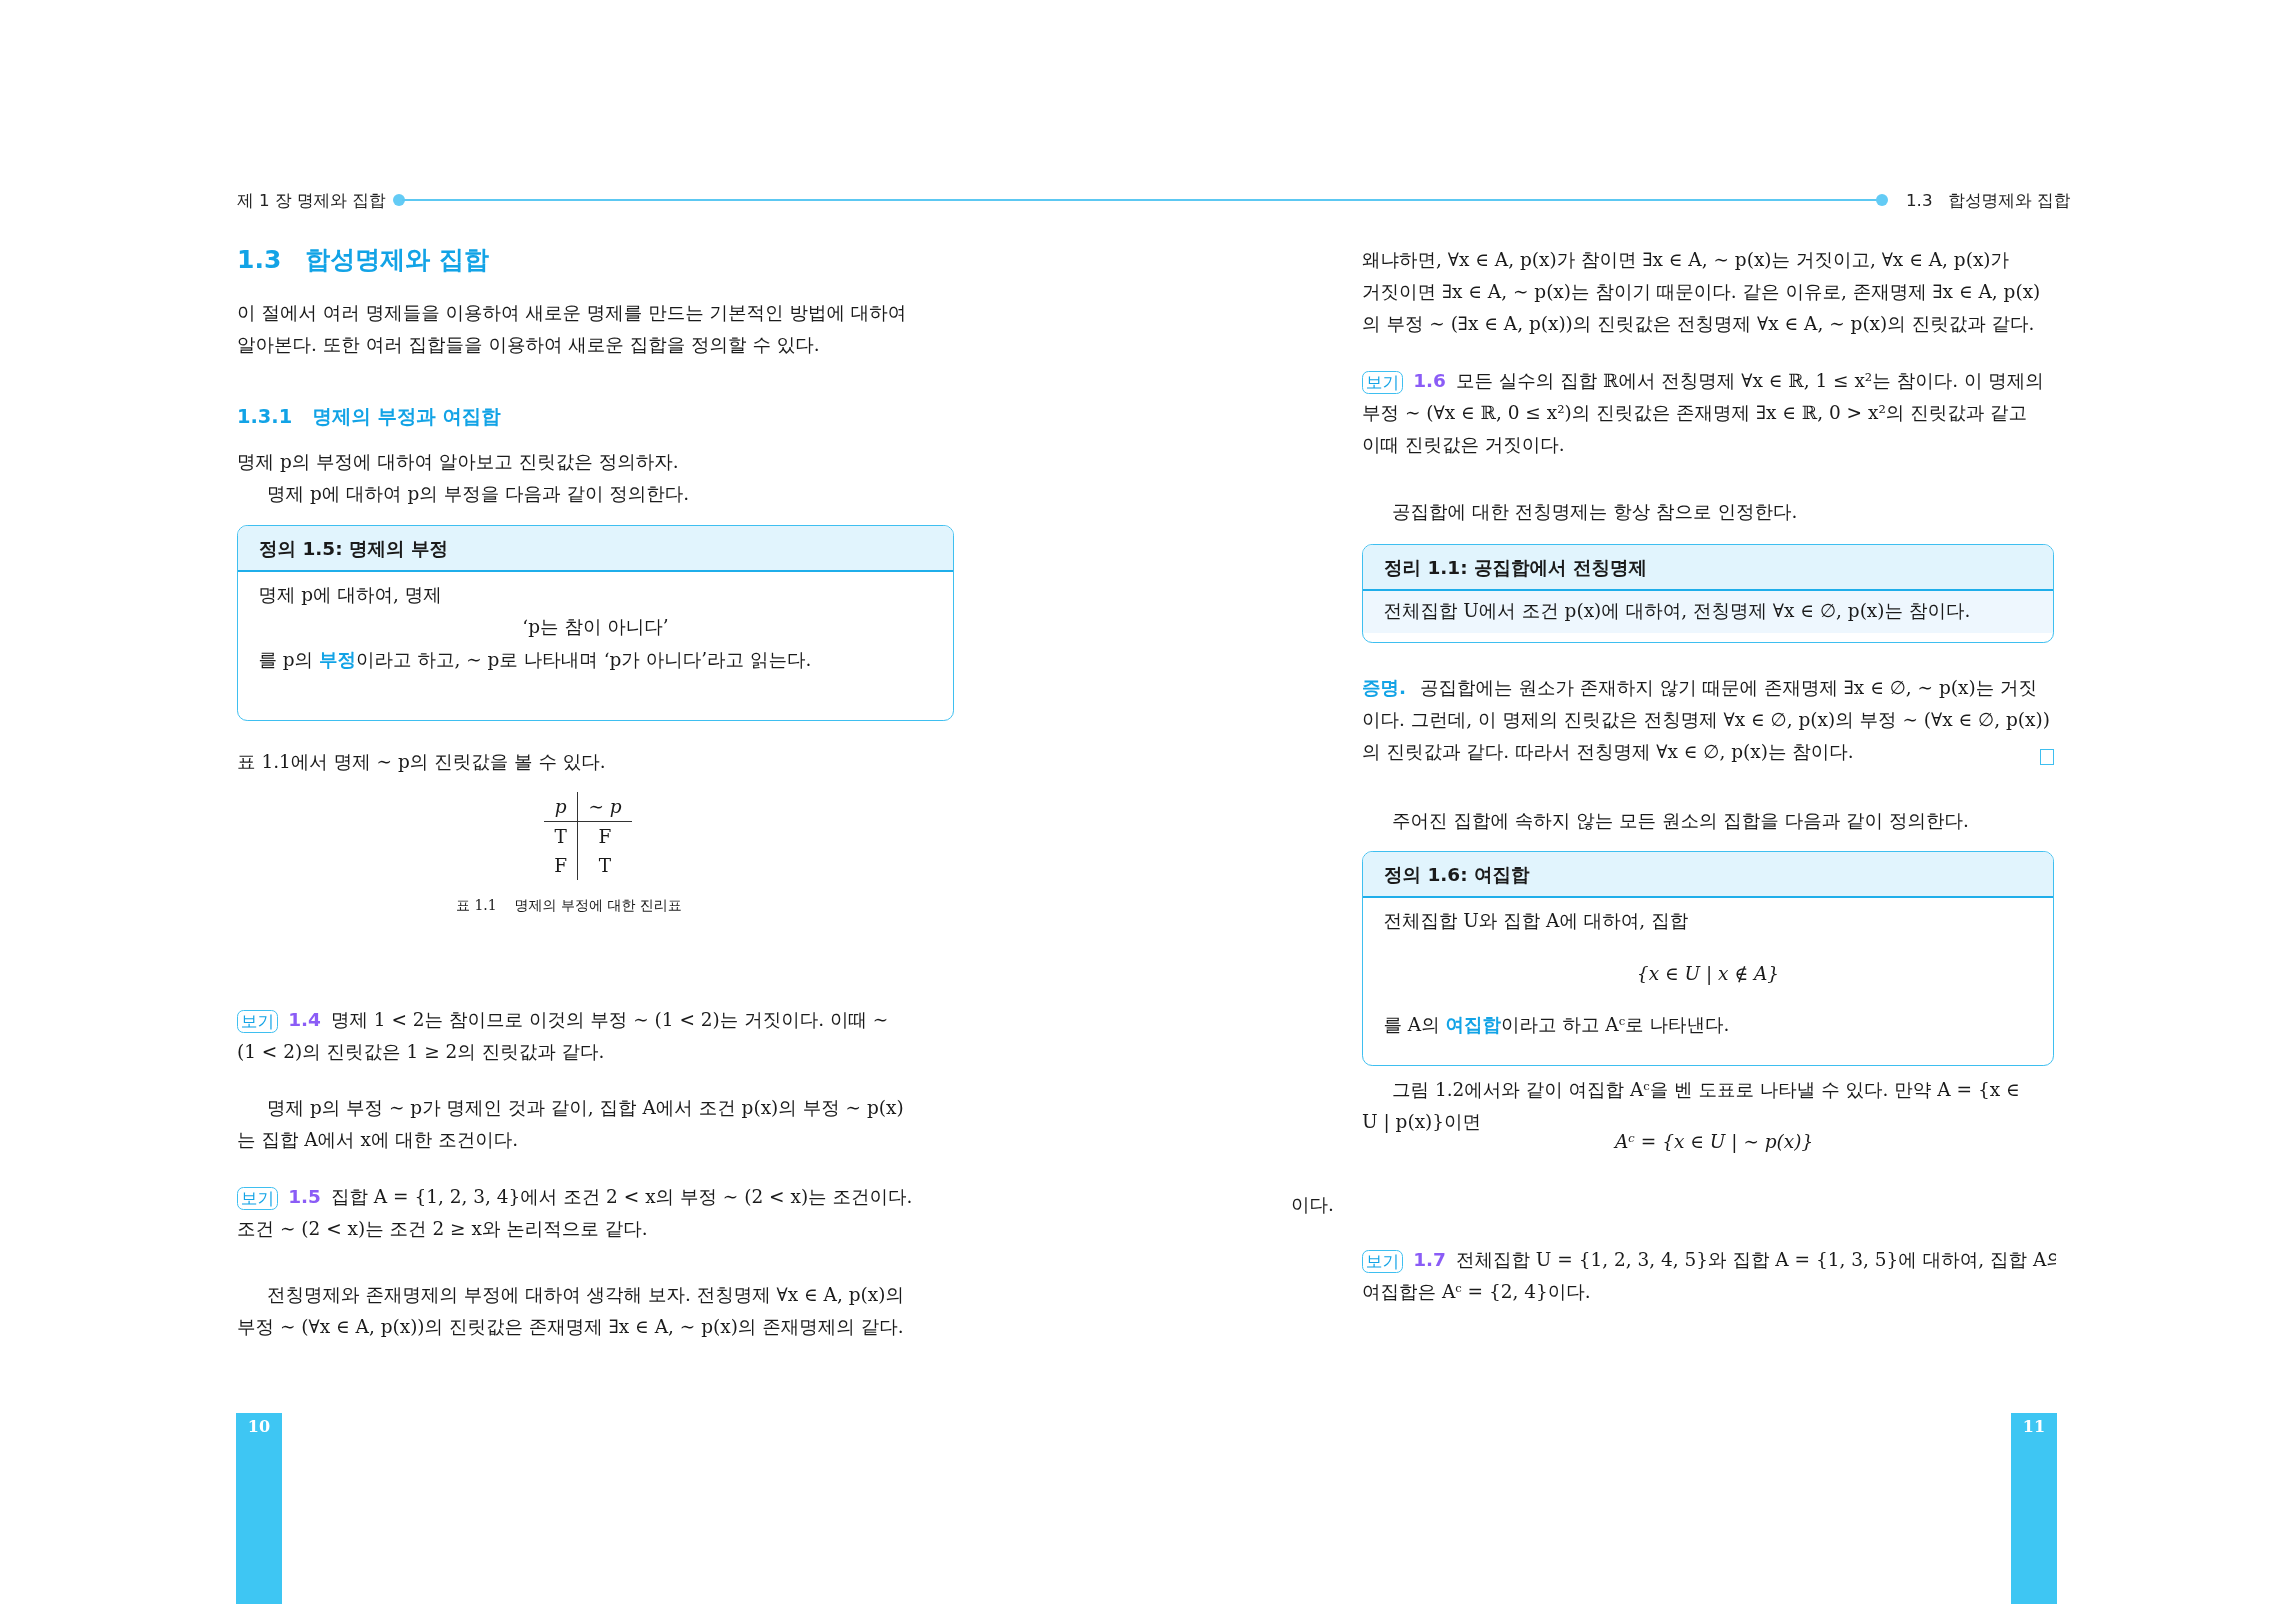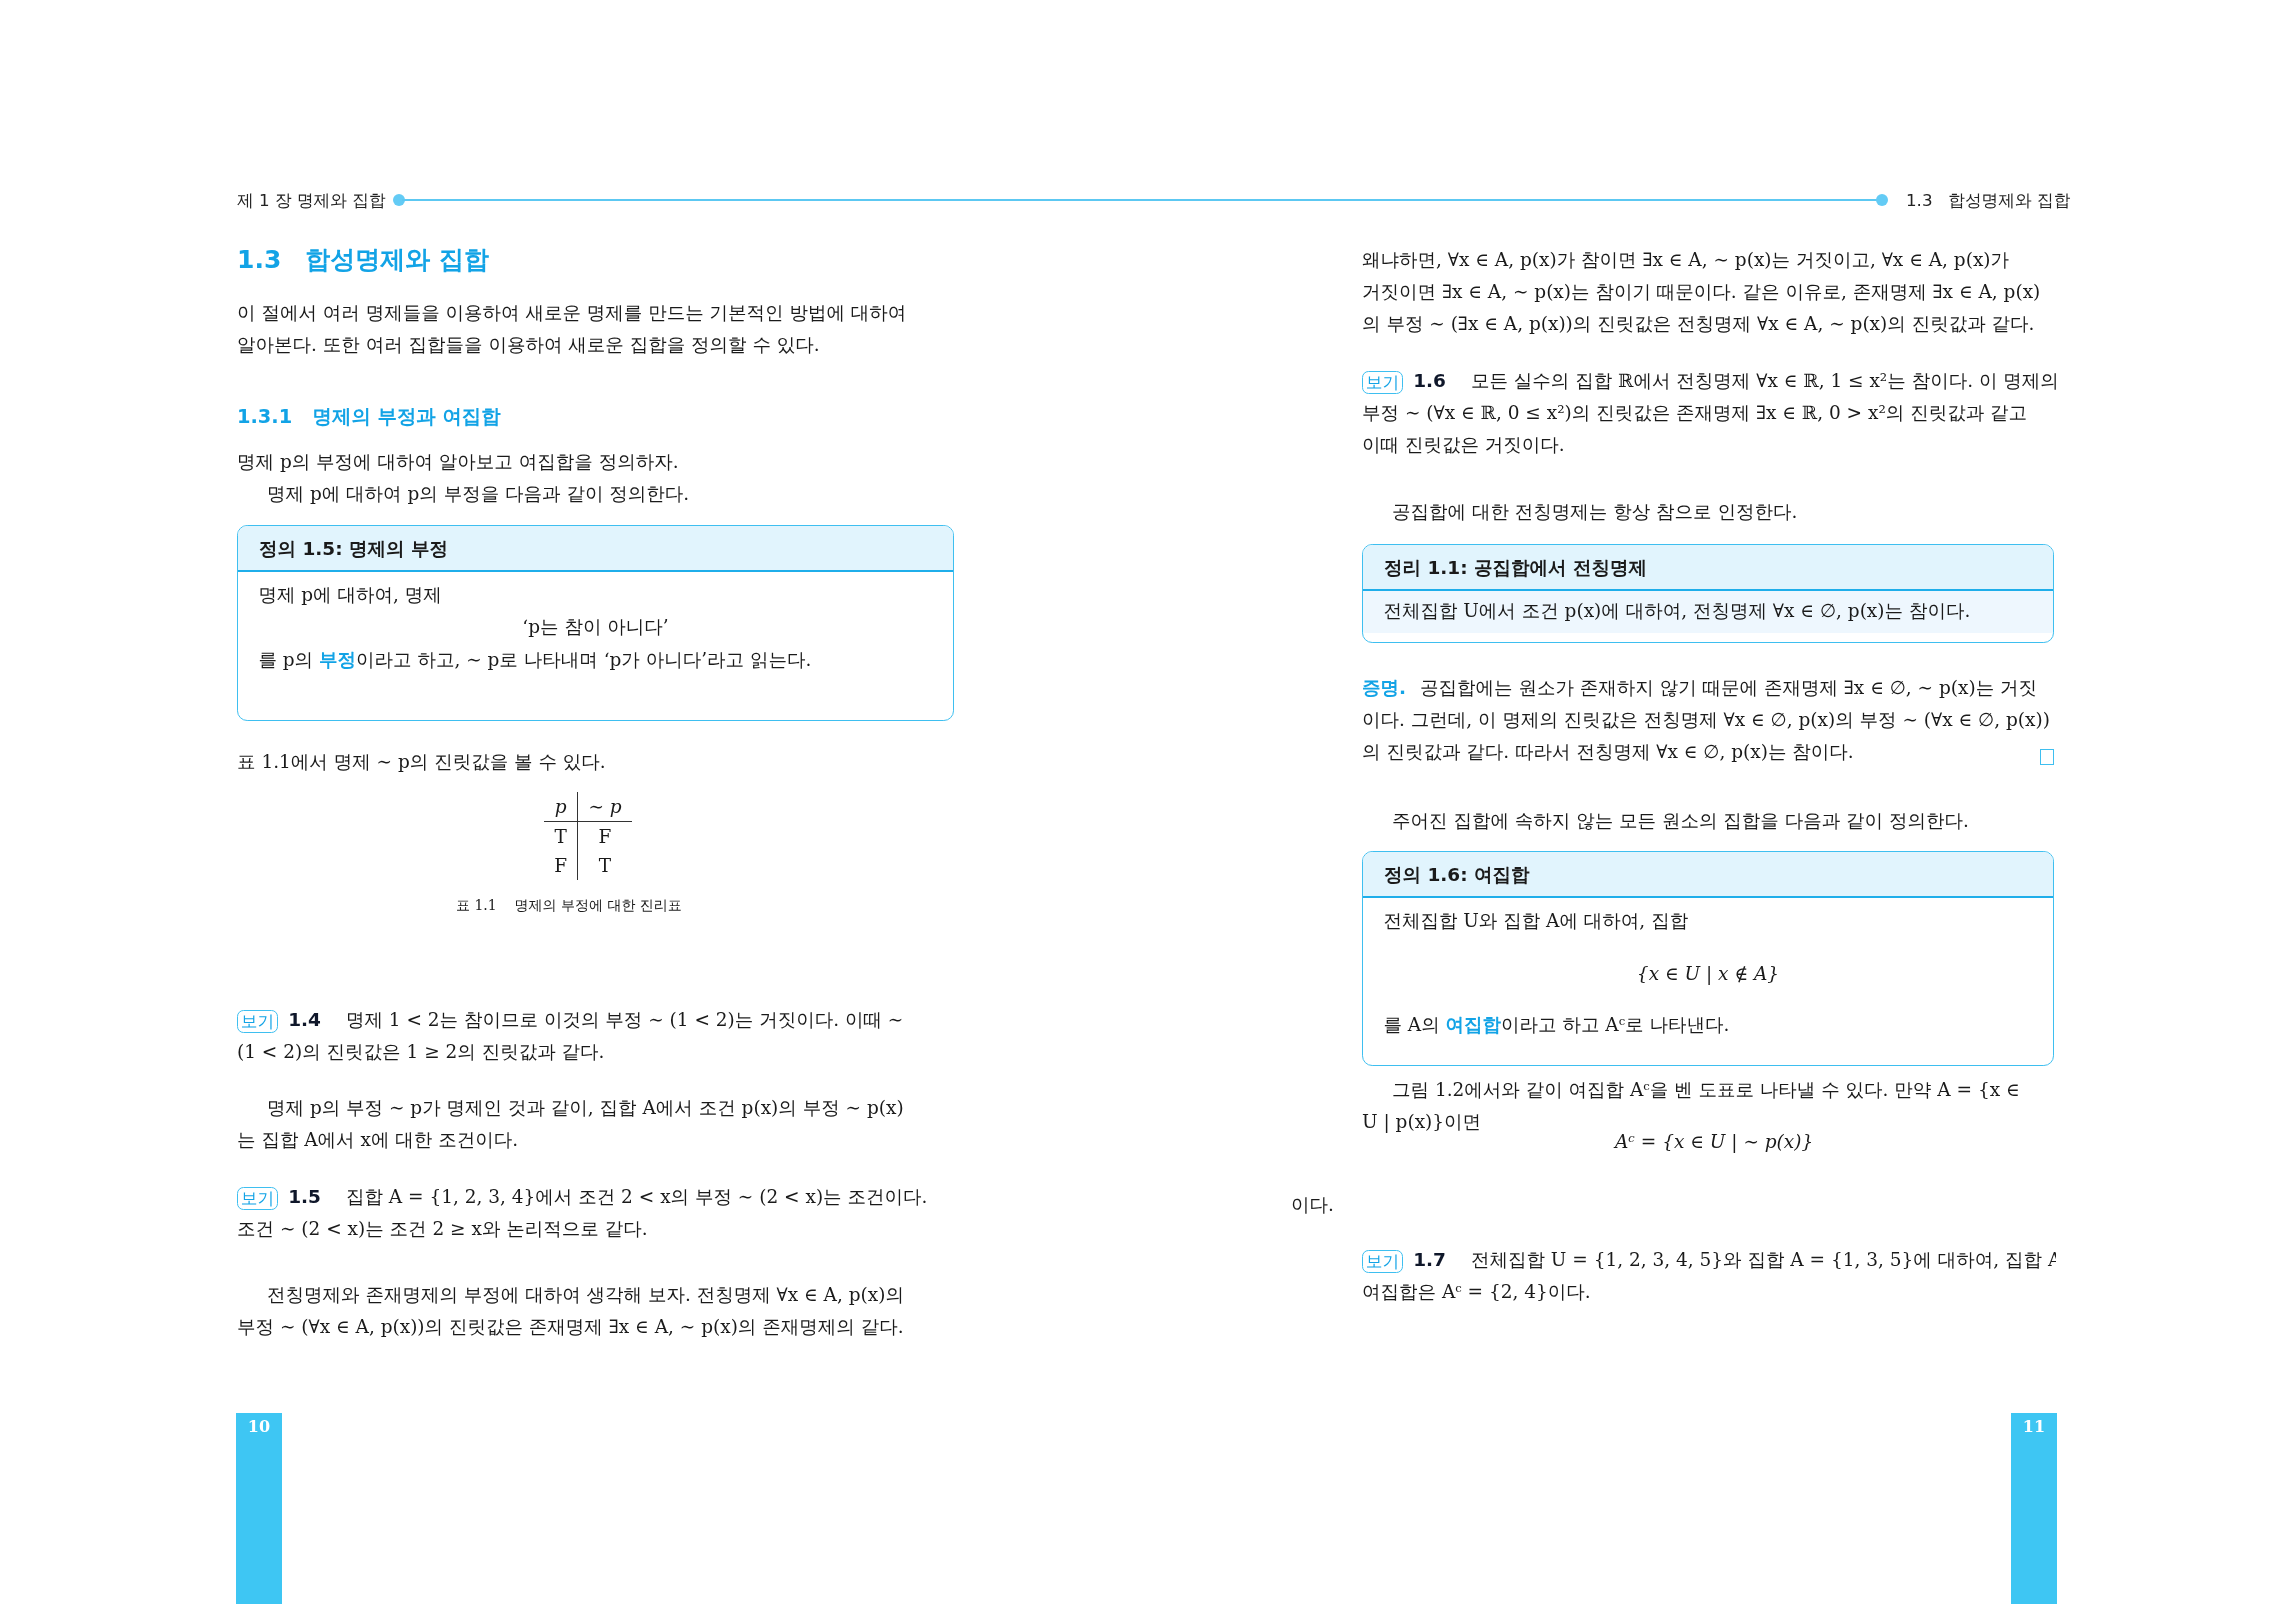--- a/index.html
+++ b/index.html
@@ -17,21 +17,21 @@
   .p .line { display:block; white-space:nowrap; overflow:hidden; }
   .indent { padding-left:30px; }
   .m { font-family:"DejaVu Serif","Liberation Serif",serif; font-style:italic; }
   .hl { color:#12A3E6; font-weight:bold; font-family:"DejaVu Sans","Liberation Sans",sans-serif; }
   .box { position:absolute; border:1.9px solid #3EBFF0; border-radius:10.2px; overflow:hidden; background:#fff; }
   .box .bh { background:#E1F4FD; border-bottom:2.8px solid #1FAEEA; font-family:"DejaVu Sans","Liberation Sans",sans-serif; font-weight:bold; font-size:18.5px; padding:0 21px; display:flex; align-items:center; color:#1a1a1a; }
   .box .bb { padding:6.5px 20.4px; font-size:18.5px; line-height:32px; }
   .box.thm .bb { background:#EEF7FE; }
   .center { text-align:center; }
   .badge { display:inline-block; border:1.4px solid #3EBFF0; border-radius:6.5px; color:#12A3E6; font-family:"DejaVu Sans","Liberation Sans",sans-serif; font-size:16.7px; line-height:21px; padding:0 2.8px; margin-right:10.2px; vertical-align:middle; }
-  .ex-num { color:#0f172a; font-weight:bold; font-family:"DejaVu Sans","Liberation Sans",sans-serif; margin-right:25px; }
+  .ex-num { color:#8b5cf6; font-weight:bold; font-family:"DejaVu Sans","Liberation Sans",sans-serif; margin-right:10px; }
   .truth { position:absolute; border-collapse:collapse; font-size:18.5px; }
   .truth td, .truth th { padding:0 10.2px; text-align:center; font-weight:normal; line-height:29px; }
   .truth th { border-bottom:1.4px solid #333; }
   .truth .vr { border-right:1.4px solid #333; }
   .caption { position:absolute; font-size:14px; white-space:nowrap; }
   .tab { position:absolute; background:#3EC6F3; color:#fff; font-weight:bold; font-size:16px; text-align:center; line-height:28px; font-family:"DejaVu Serif","Liberation Serif",serif; }
   .qed { position:absolute; width:12px; height:14px; border:1.4px solid #3EBFF0; }
 </style>
 </head>
 <body>
@@ -51,21 +51,21 @@
 <div class="abs p" style="left:237px; top:297px; width:718px;">
   <span class="line">이 절에서 여러 명제들을 이용하여 새로운 명제를 만드는 기본적인 방법에 대하여</span>
   <span class="line">알아본다. 또한 여러 집합들을 이용하여 새로운 집합을 정의할 수 있다.</span>
 </div>
 
 <div class="abs subsec-title" style="left:237px; top:403px;">
   <span class="num">1.3.1</span><span>명제의 부정과 여집합</span>
 </div>
 
 <div class="abs p" style="left:237px; top:446px; width:718px;">
-  <span class="line">명제 p의 부정에 대하여 알아보고 여집합을 정의하자.</span>
+  <span class="line">명제 p의 부정에 대하여 알아보고 진릿값은 정의하자.</span>
   <span class="line indent">명제 p에 대하여 p의 부정을 다음과 같이 정의한다.</span>
 </div>
 
 <div class="box" style="left:237px; top:525px; width:715px; height:194px;">
   <div class="bh" style="height:44px;">정의 1.5: 명제의 부정</div>
   <div class="bb">
     <div>명제 p에 대하여, 명제</div>
     <div class="center" style="margin:0.9px 0;">‘p는 참이 아니다’</div>
     <div>
       <span>를 p의 </span><span class="hl">부정</span><span>이라고 하고, ∼ p로 나타내며 ‘p가 아니다’라고 읽는다.</span>

